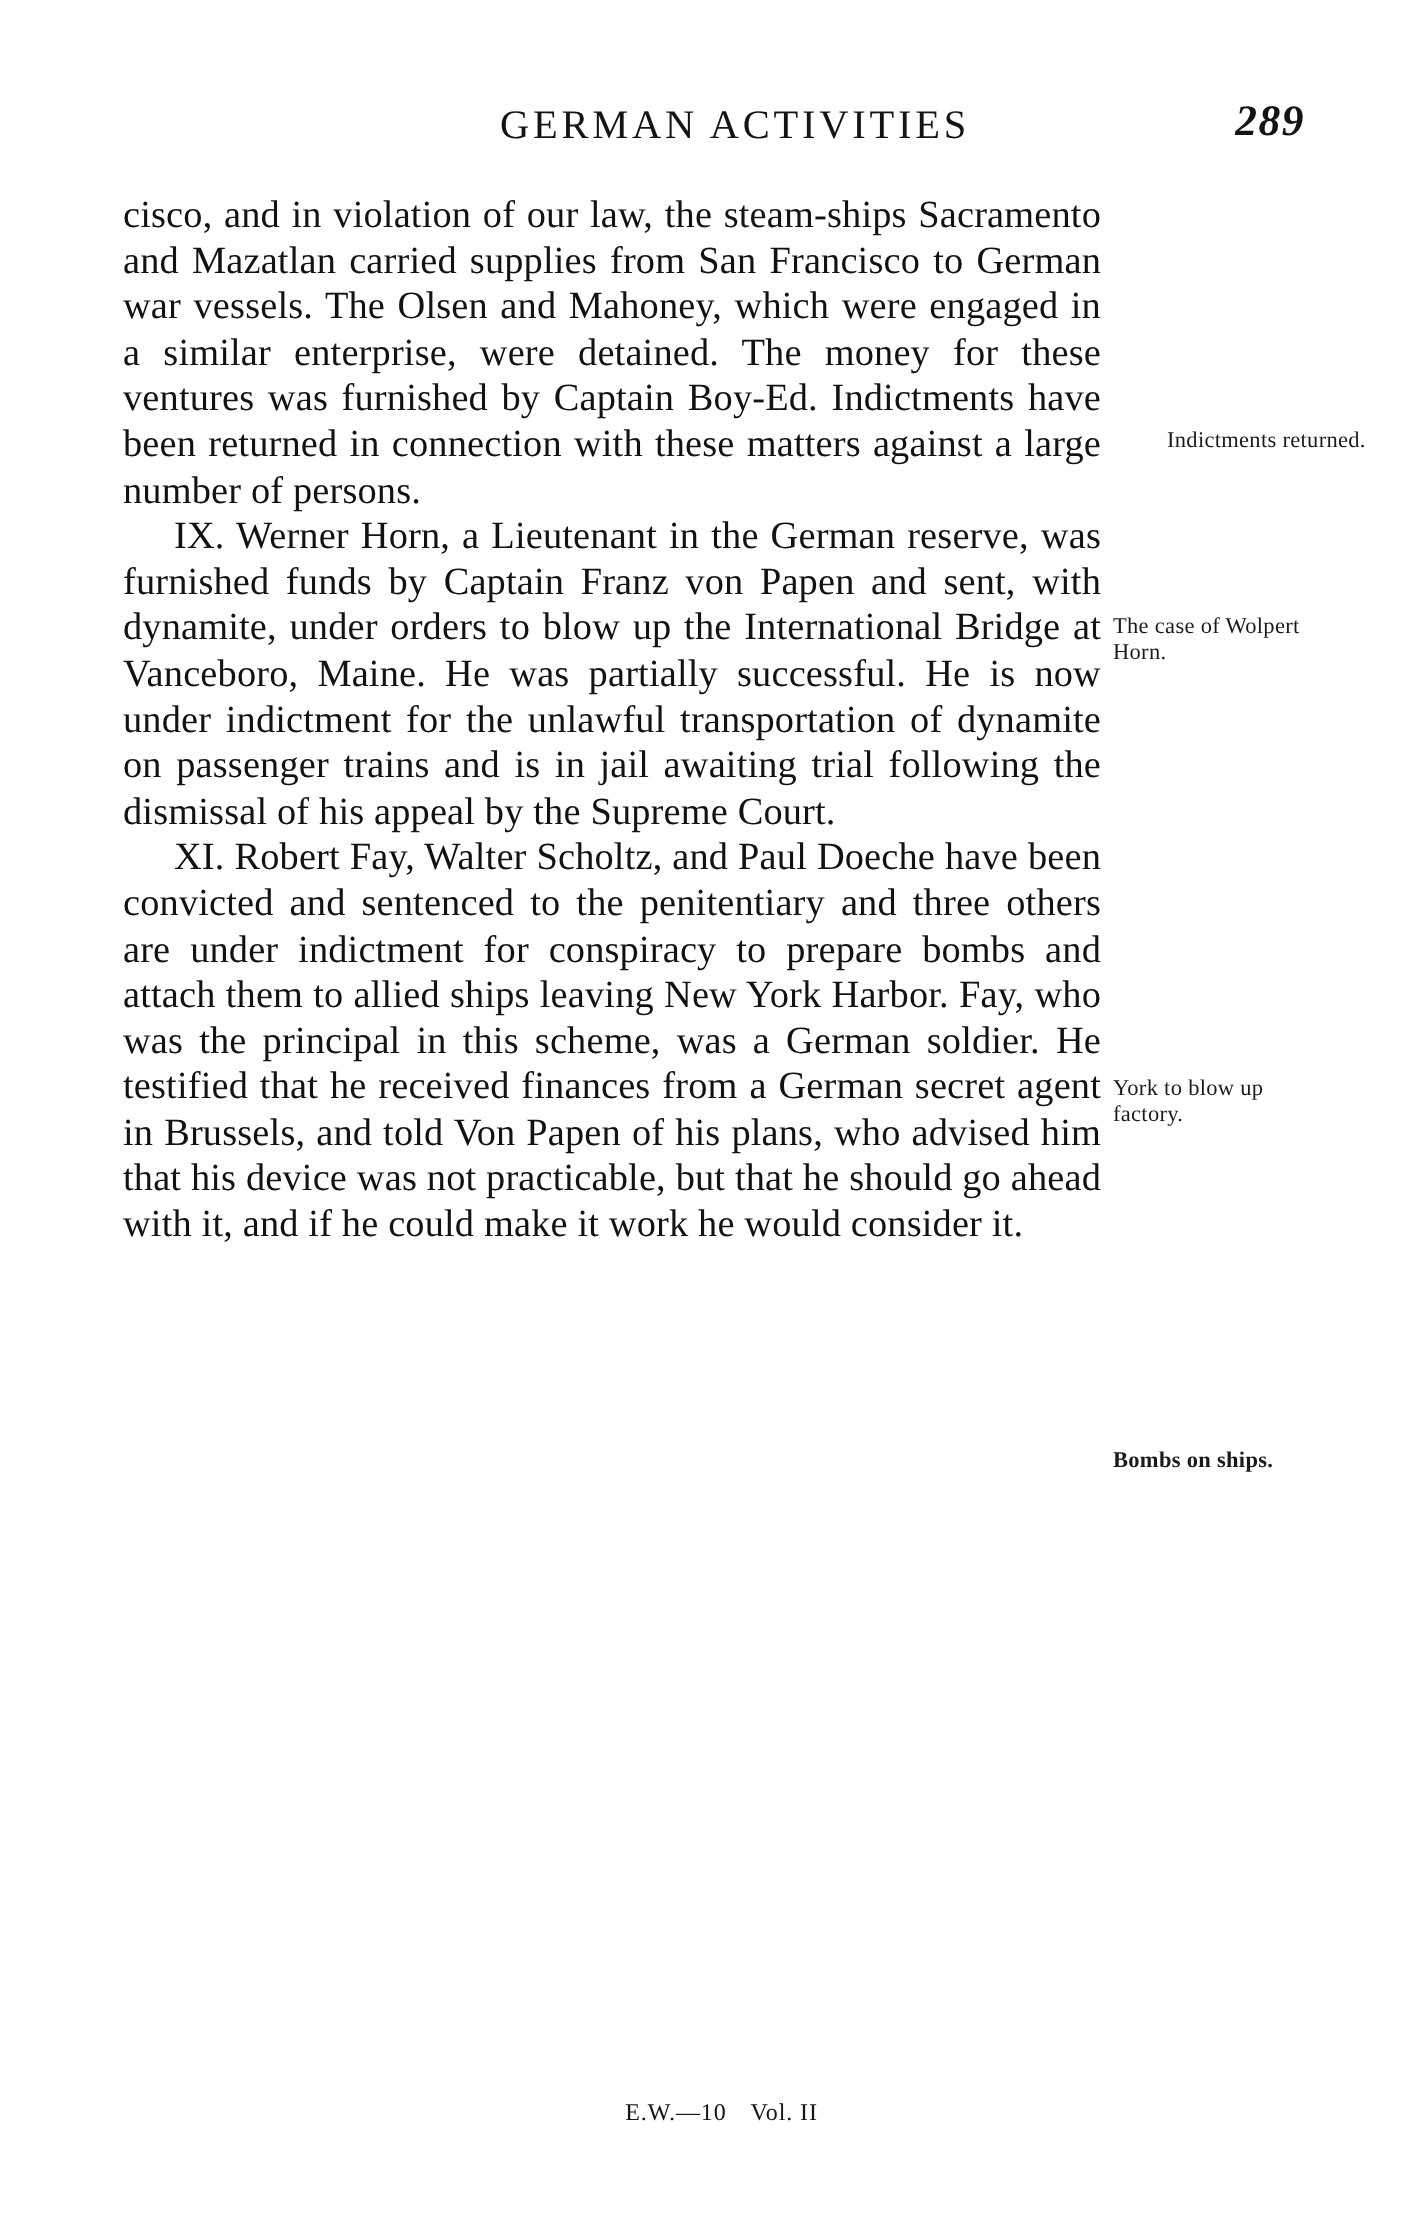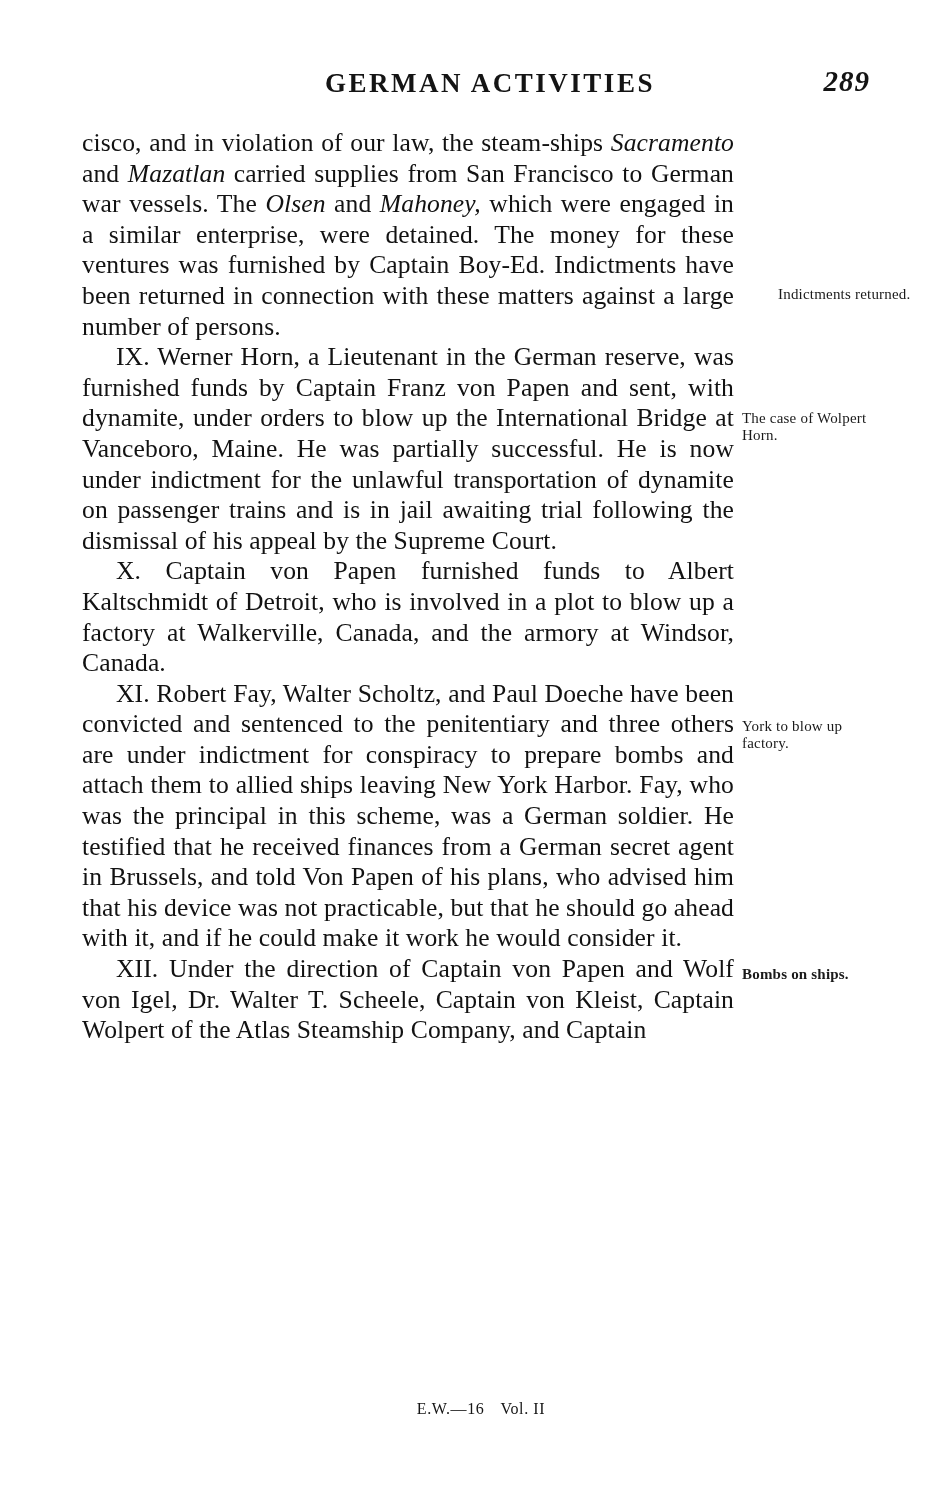--- a/index.html
+++ b/index.html
@@ -28,21 +28,21 @@
     right: 80px;
     height: 40px;
   }
   .header-title {
     position: absolute;
     left: 0;
     right: 0;
     text-align: center;
     font-size: 27px;
     letter-spacing: 2.5px;
-    font-weight: 700;
+    font-weight: 400;
     font-family: "Liberation Serif", serif;
     color: #141414;
     padding-left: 30px;
   }
   .page-number {
     position: absolute;
     right: 0;
     top: -3px;
     font-size: 29px;
     font-weight: 700;
@@ -63,21 +63,21 @@
     font-size: 25.6px;
     line-height: 30.6px;
     text-align: justify;
     text-justify: inter-word;
     color: #121212;
     letter-spacing: 0.1px;
   }
   p.para.indent {
     text-indent: 34px;
   }
-  .it { font-style: italic; }
+  .it { }
 
   
   .sidenote {
     position: absolute;
     left: 742px;
     width: 150px;
     font-size: 15px;
     line-height: 16.5px;
     font-family: "Liberation Serif", serif;
     color: #1a1a1a;
@@ -108,27 +108,25 @@
 <div class="page">
 
   <div class="header">
     <div class="header-title">GERMAN  ACTIVITIES</div>
     <div class="page-number">289</div>
   </div>
 
   <div class="body-col">
     <p class="para" id="para-continued"><span>cisco, and in violation of our law, the steam-ships </span><span class="it">Sacramento</span><span> and </span><span class="it">Mazatlan</span><span> carried supplies from San Francisco to German war vessels.  The </span><span class="it">Olsen</span><span> and </span><span class="it">Mahoney,</span><span> which were engaged in a similar enterprise, were detained. The money for these ventures was furnished by Captain Boy-Ed.  Indictments have been returned in connection with these matters against a large number of persons.</span></p>
     <p class="para indent" id="para-ix"><span>IX. Werner Horn, a Lieutenant in the German reserve, was furnished funds by Captain Franz von Papen and sent, with dynamite, under orders to blow up the International Bridge at Vanceboro, Maine.  He was partially successful.  He is now under indictment for the unlawful transportation of dynamite on passenger trains and is in jail awaiting trial following the dismissal of his appeal by the Supreme Court.</span></p>
-    <p class="para indent" id="para-x"><span>X. Captain von Papen furnished funds to Albert Kaltschmidt of Detroit, who is involved in a plot to blow up a factory at Walkerville, Canada, and the armory at Windsor, Canada.</span></p>
     <p class="para indent" id="para-xi"><span>XI. Robert Fay, Walter Scholtz, and Paul Doeche have been convicted and sentenced to the penitentiary and three others are under indictment for conspiracy to prepare bombs and attach them to allied ships leaving New York Harbor.  Fay, who was the principal in this scheme, was a German soldier.  He testified that he received finances from a German secret agent in Brussels, and told Von Papen of his plans, who advised him that his device was not practicable, but that he should go ahead with it, and if he could make it work he would consider it.</span></p>
-    <p class="para indent" id="para-xii"><span>XII. Under the direction of Captain von Papen and Wolf von Igel, Dr. Walter T. Scheele, Captain von Kleist, Captain Wolpert of the Atlas Steamship Company, and Captain</span></p>
   </div>
 
   <div class="sidenote" id="note-indictments">Indictments returned.</div>
   <div class="sidenote" id="note-werner">The case of Wolpert Horn.</div>
   <div class="sidenote" id="note-plot">York to blow up factory.</div>
   <div class="sidenote" id="note-bombs">Bombs on ships.</div>
 
   <div class="footer">
-    <span>E.W.—16</span><span class="vol">Vol. II</span>
+    <span>E.W.—10</span><span class="vol">Vol. II</span>
   </div>
 
 </div>
 
 </body></html>

